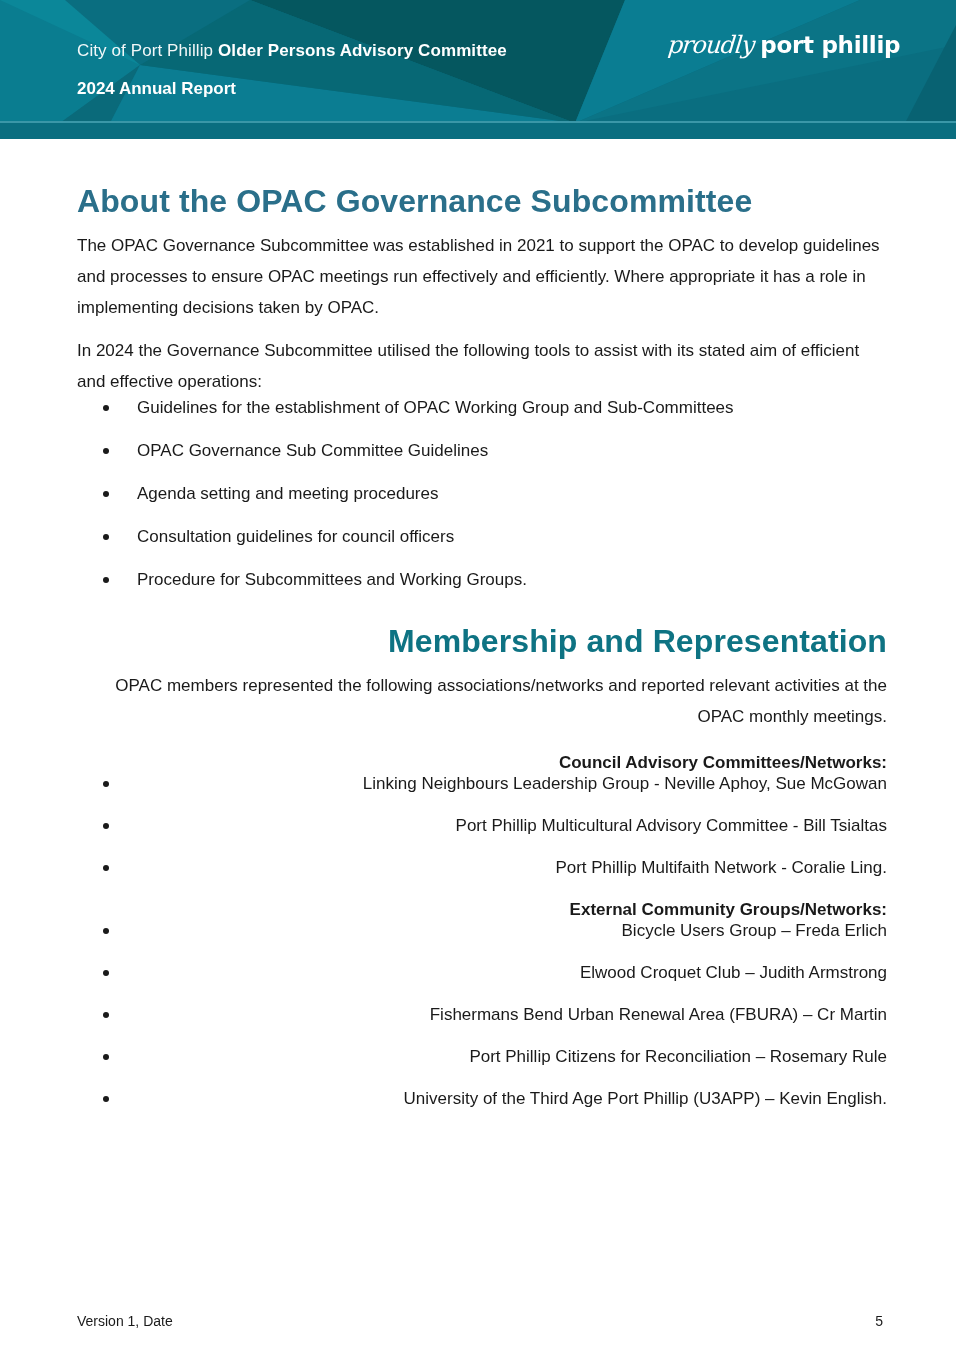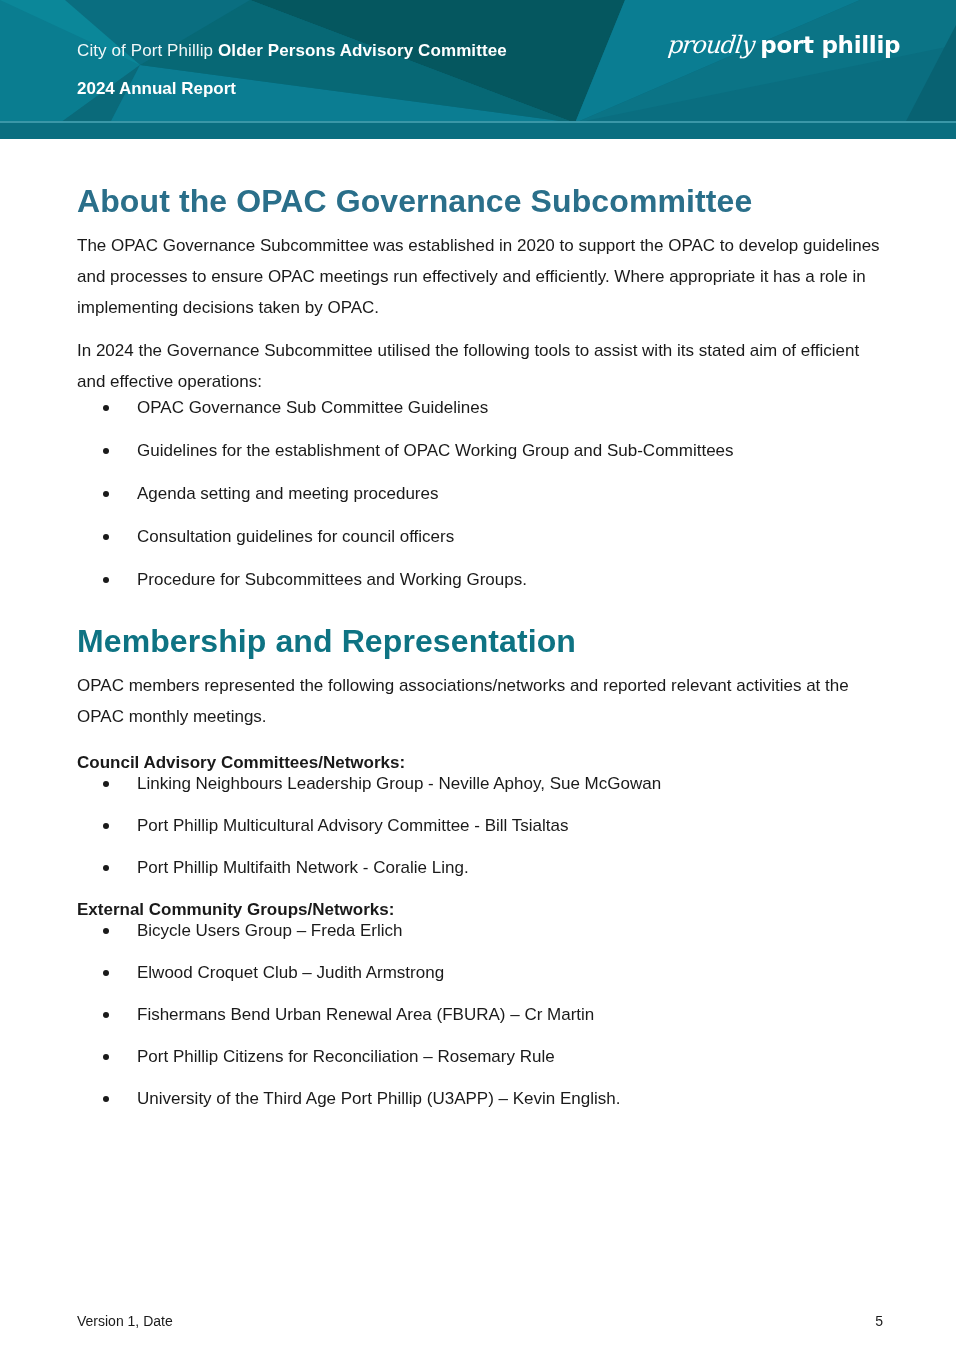--- a/index.html
+++ b/index.html
@@ -115,21 +115,21 @@
       position: absolute;
       left: 26px;
       top: 8px;
       width: 6px;
       height: 6px;
       border-radius: 50%;
       background: #1a1a1a;
     }
     .tools-list { margin-top: 24px; }
     .tools-list li { margin-bottom: 22px; }
-    .h-mem-wrap { margin-top: 30px; }
+    .h-mem-wrap { margin-top: 30px; text-align: right; }
     .p-mem { margin-top: 8px; }
     .subhead {
       font-weight: bold;
       font-size: 17px;
       line-height: 21px;
       margin: 0;
     }
     .sub-council { margin-top: 20px; }
     .council-list { margin-top: 21px; }
     .council-list li { margin-bottom: 21px; }
@@ -179,25 +179,25 @@
   <div class="header-sub">2024 Annual Report</div>
   <div class="logo">
     <span class="script">proudly</span>
     <span class="brand">port phillip</span>
   </div>
 </div>
 
 <div class="content">
   <section>
     <h1 class="h-gov">About the OPAC Governance Subcommittee</h1>
-    <p class="p-intro">The OPAC Governance Subcommittee was established in 2020 to support the OPAC to develop guidelines and processes to ensure OPAC meetings run effectively and efficiently. Where appropriate it has a role in implementing decisions taken by OPAC.</p>
+    <p class="p-intro">The OPAC Governance Subcommittee was established in 2021 to support the OPAC to develop guidelines and processes to ensure OPAC meetings run effectively and efficiently. Where appropriate it has a role in implementing decisions taken by OPAC.</p>
     <p class="p-tools">In 2024 the Governance Subcommittee utilised the following tools to assist with its stated aim of efficient and effective operations:</p>
     <ul class="bullets tools-list">
+      <li><span class="dot"></span><span>Guidelines for the establishment of OPAC Working Group and Sub-Committees</span></li>
       <li><span class="dot"></span><span>OPAC Governance Sub Committee Guidelines</span></li>
-      <li><span class="dot"></span><span>Guidelines for the establishment of OPAC Working Group and Sub-Committees</span></li>
       <li><span class="dot"></span><span>Agenda setting and meeting procedures</span></li>
       <li><span class="dot"></span><span>Consultation guidelines for council officers</span></li>
       <li><span class="dot"></span><span>Procedure for Subcommittees and Working Groups.</span></li>
     </ul>
   </section>
 
   <section class="h-mem-wrap">
     <h1 class="h-mem">Membership and Representation</h1>
     <p class="p-mem">OPAC members represented the following associations/networks and reported relevant activities at the OPAC monthly meetings.</p>
 

